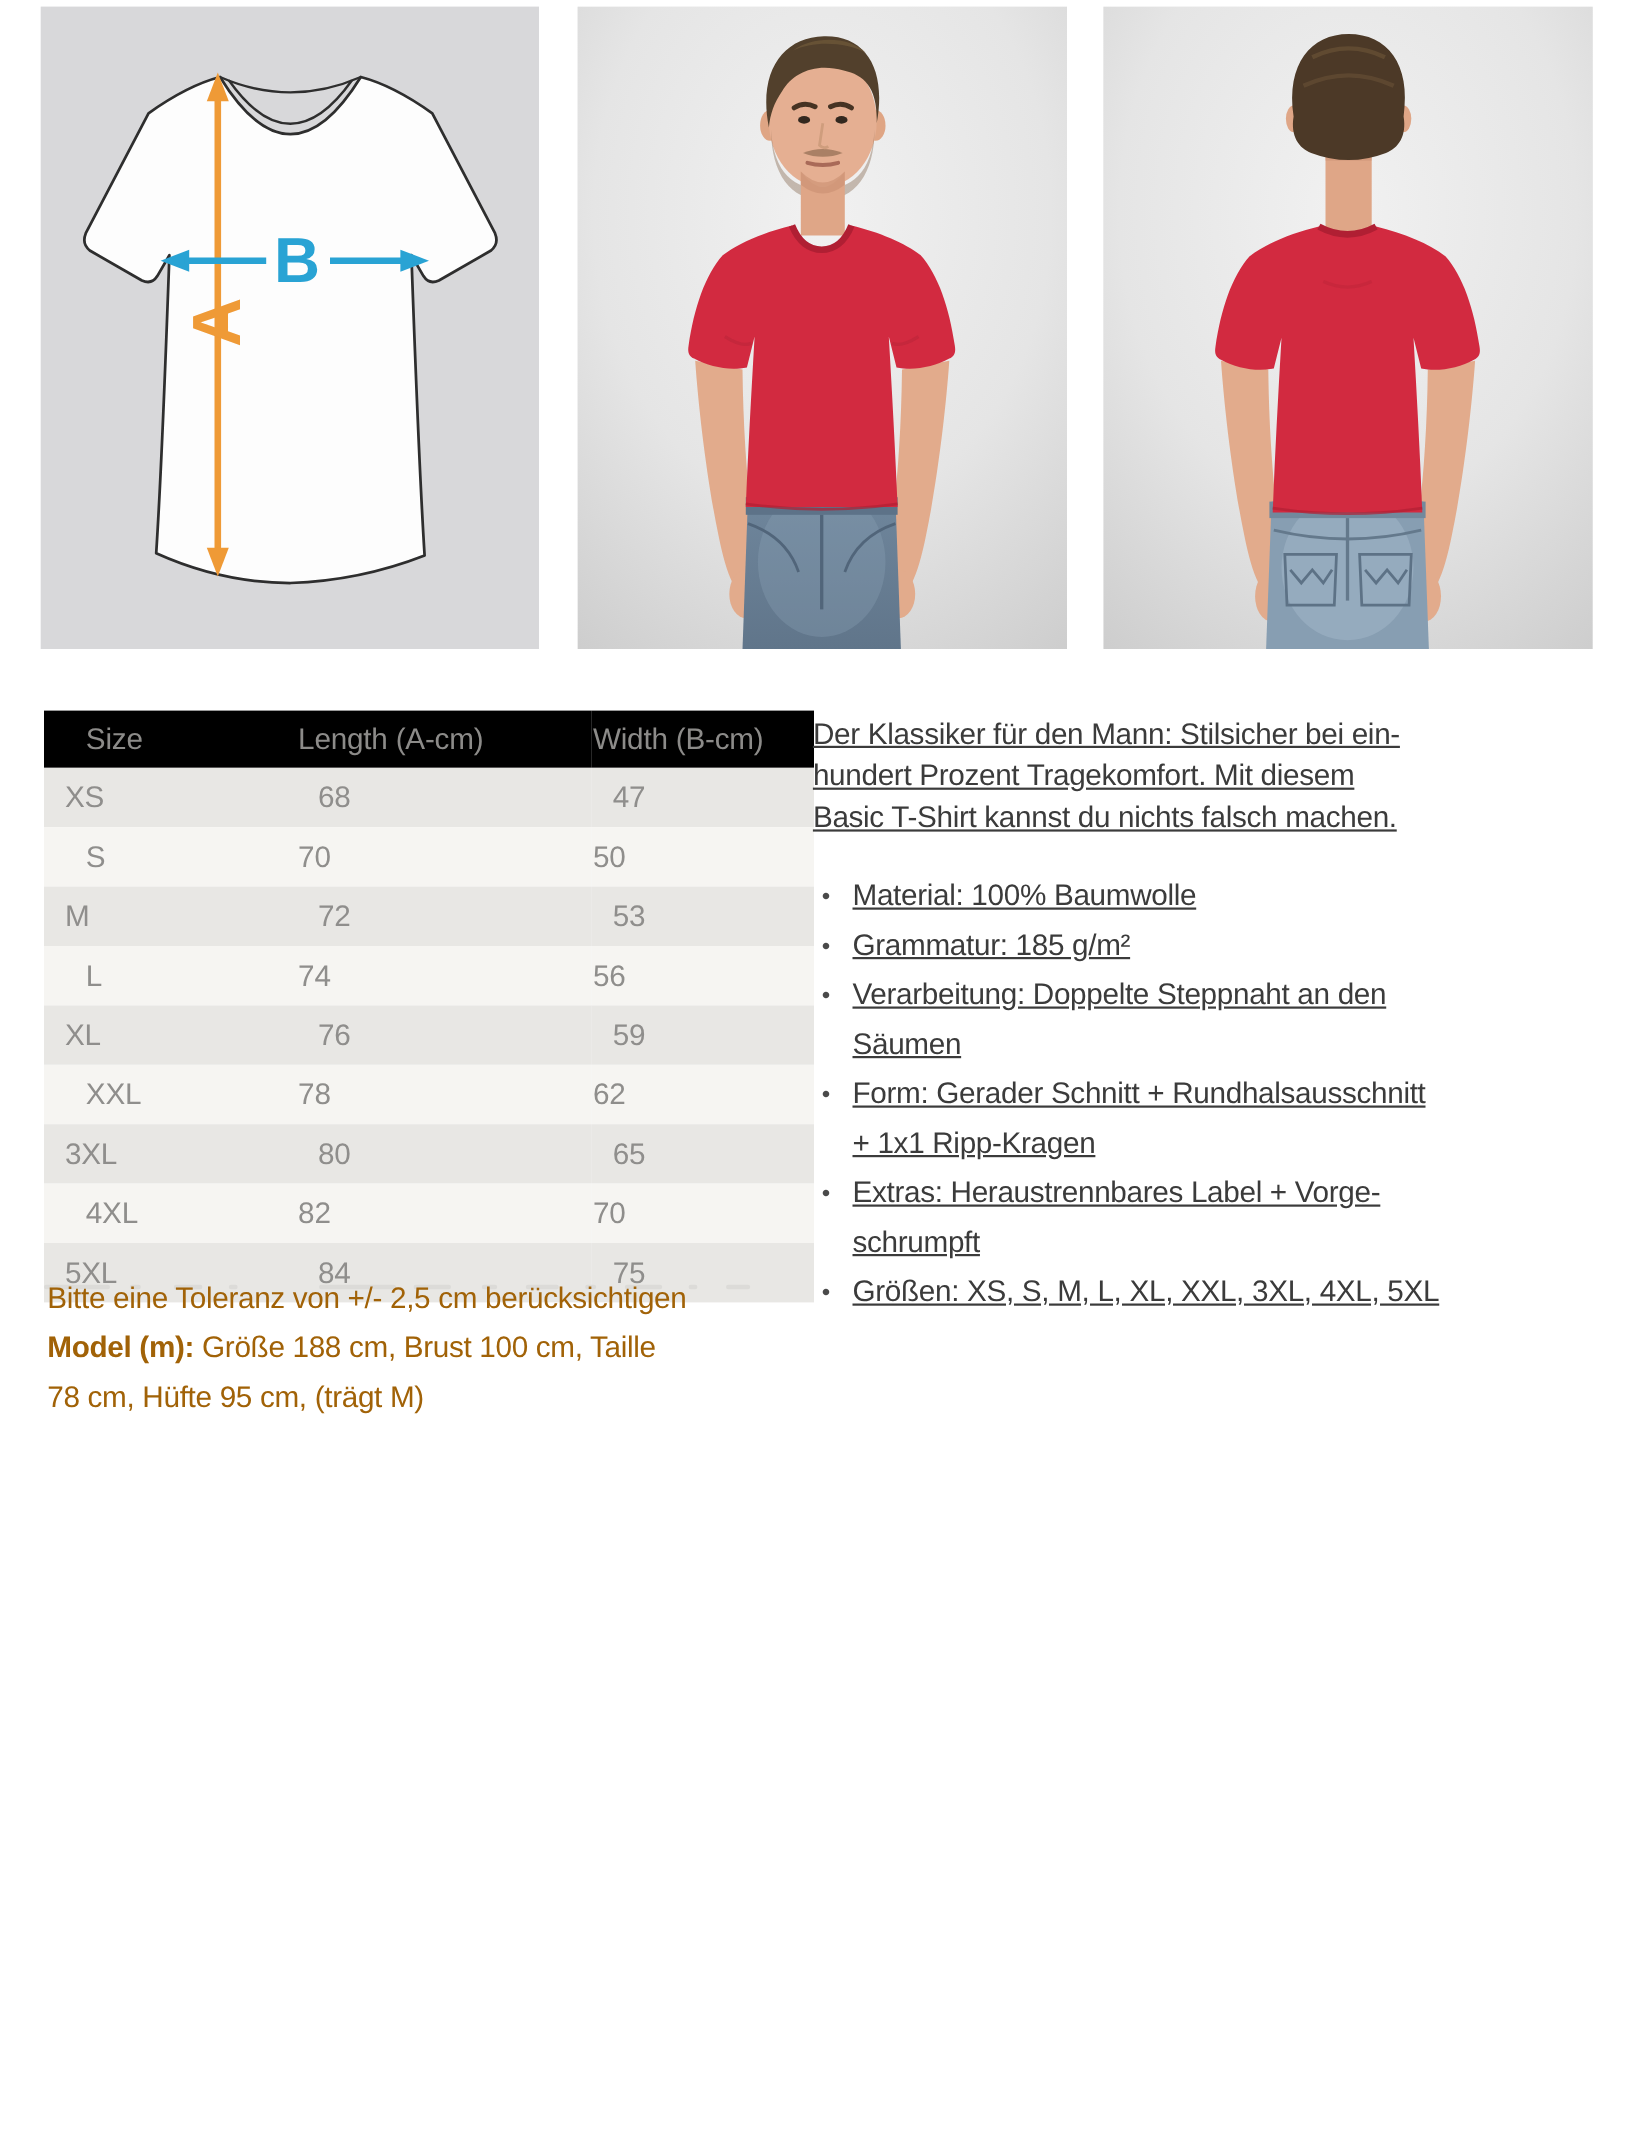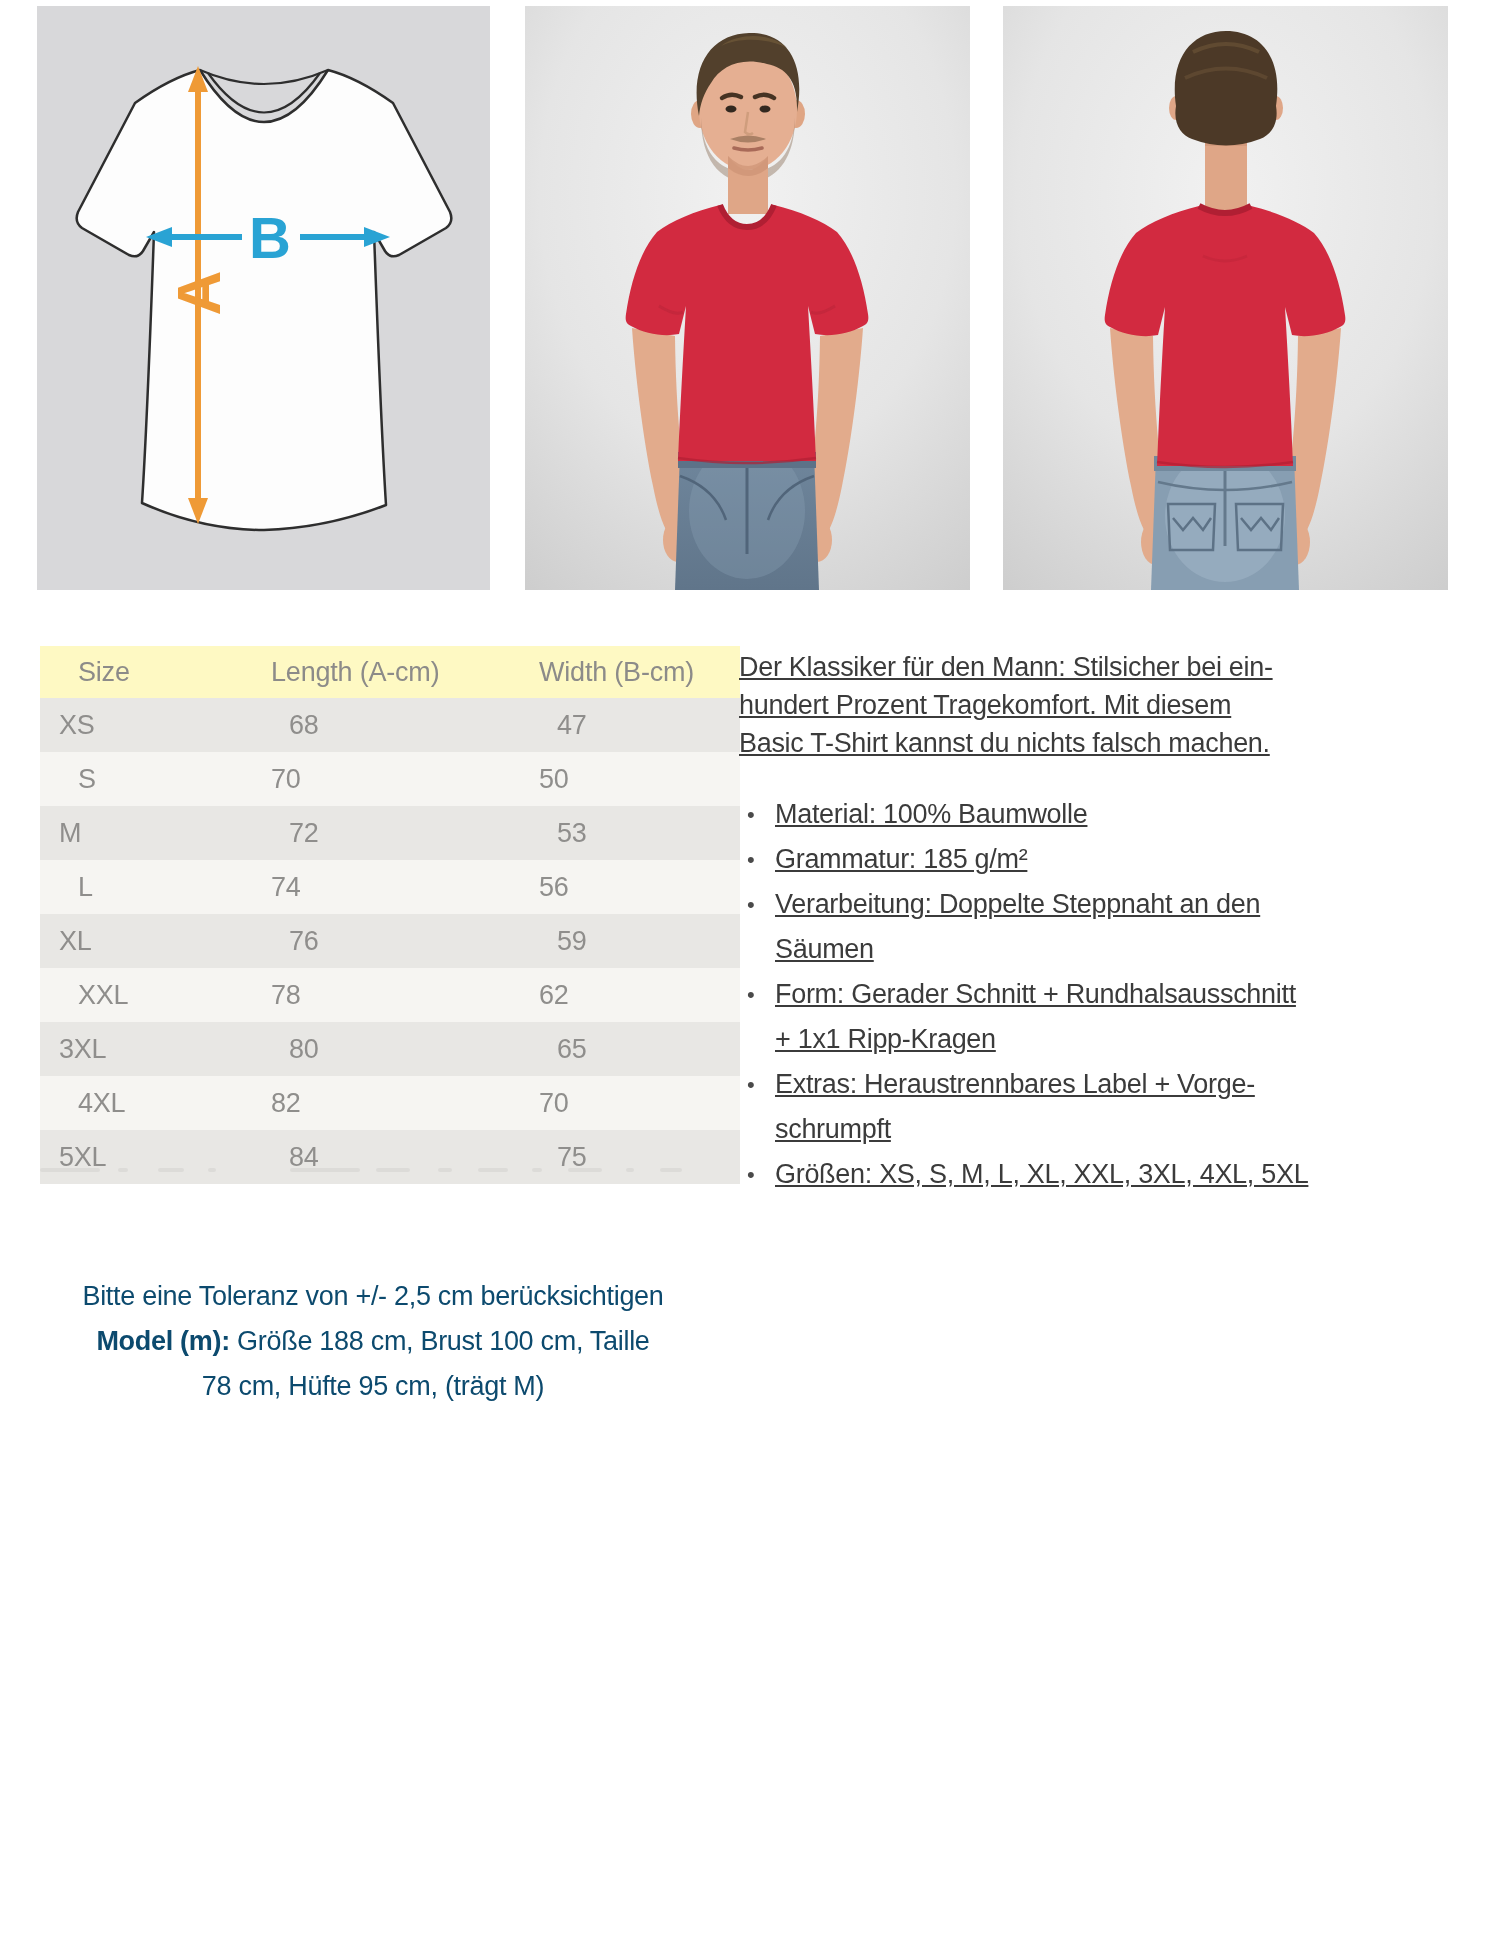--- a/index.html
+++ b/index.html
@@ -8,38 +8,38 @@
   
   .panel{position:absolute;top:6px;height:584px;overflow:hidden;}
   .panel-diagram{left:37px;width:453px;background:#d8d8da;}
   .panel-photo{background:#e8e8e8;}
   .panel-front{left:525px;width:445px;}
   .panel-back{left:1003px;width:445px;}
   .panel svg{display:block;width:100%;height:100%;}
   
   table.size-table{position:absolute;left:40px;top:646px;width:700px;border-collapse:collapse;
         table-layout:fixed;font-size:27px;color:#8f8e8c;letter-spacing:-0.2px;}
-  table.size-table th{font-weight:normal;text-align:left;background:#fef9c3;height:50px;color:#8c8b89;margin-top:37px;}
+  table.size-table th{font-weight:normal;text-align:left;background:#000000;height:50px;color:#8c8b89;margin-top:37px;}
   table.size-table td{height:52px;}
   table.size-table tr.dark td{background:#e8e7e4;padding-left:19px;}
   table.size-table tr.light td{background:#f6f5f2;}
   table.size-table th.c1,table.size-table td.c1{padding-left:38px;}
   
   .cropped-row{position:absolute;left:40px;top:1168px;width:700px;height:10px;}
   .cropped-row i{position:absolute;top:0;height:4px;background:#dcdbd8;border-radius:2px;}
   
   .description{position:absolute;left:739px;top:648px;width:640px;color:#3b3b3b;text-decoration:underline;}
   .intro .il{display:block;white-space:nowrap;font-size:27px;line-height:38px;letter-spacing:-0.3px;}
   ul.specs{list-style:none;margin:30px 0 0 0;padding:0;}
   ul.specs li{position:relative;padding-left:36px;}
   ul.specs .dot{position:absolute;left:8px;top:0;font-size:22px;line-height:45px;color:#4a4a4a;}
   ul.specs .bl{display:block;white-space:nowrap;font-size:27px;line-height:45px;letter-spacing:-0.3px;}
   
-  .note{position:absolute;left:43px;top:1274px;width:660px;color:#0c4a6e;font-size:27px;
-        line-height:45px;letter-spacing:-0.3px;text-align:center;}
+  .note{position:absolute;left:43px;top:1158px;width:660px;color:#a16207;font-size:27px;
+        line-height:45px;letter-spacing:-0.3px;}
   .note .nl{display:block;white-space:nowrap;}
   .note b{font-weight:bold;margin-top:44px;}
 </style>
 </head>
 <body>
 
 <div class="page">
 
   <div class="panel panel-diagram">
     <svg viewBox="0 0 453 584">

